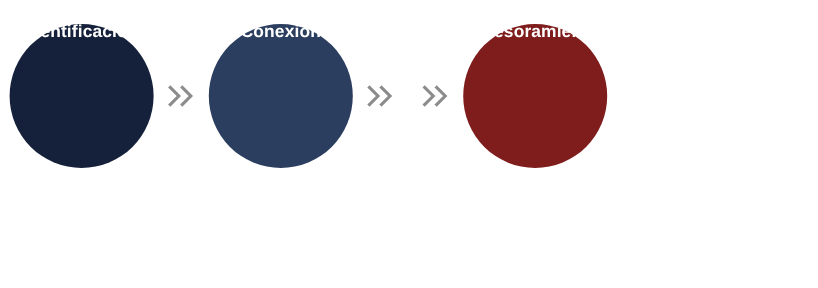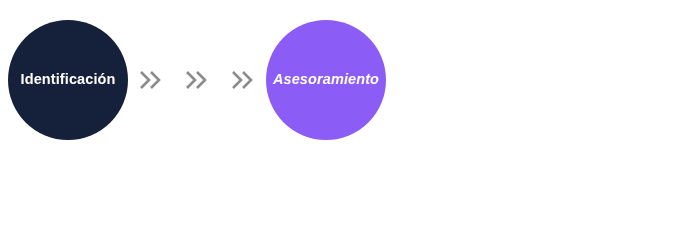--- a/index.html
+++ b/index.html
@@ -22,21 +22,20 @@
     align-items: center;
     justify-content: flex-start;
     background: #ffffff;
   }
   .stage {
     position: relative;
     width: 120px;
     height: 120px;
     border-radius: 50%;
     display: flex;
-    align-items: center;
     justify-content: center;
     flex: 0 0 auto;
   }
   .stage-label {
     color: #ffffff;
     font-family: "Liberation Sans", sans-serif;
     font-size: 14.5px;
     font-weight: bold;
     letter-spacing: 0.1px;
     white-space: nowrap;
@@ -74,37 +73,40 @@
 
   <div class="separator">
     <span>
       <svg width="30" height="24" viewBox="0 0 30 24" aria-hidden="true">
         <path class="chev-path" d="M5 4 L13 12 L5 20" style="stroke: rgb(140, 140, 140);"></path>
         <path class="chev-path" d="M15 4 L23 12 L15 20" style="stroke: rgb(140, 140, 140);"></path>
       </svg>
     </span>
   </div>
 
+  <div class="stage stage-2" style="background-color: rgb(44, 62, 95);">
+    <span class="stage-label" style="color: rgb(255, 255, 255);">Conexión</span>
+  </div>
 
   <div class="separator">
     <span>
       <svg width="30" height="24" viewBox="0 0 30 24" aria-hidden="true">
         <path class="chev-path" d="M5 4 L13 12 L5 20" style="stroke: rgb(140, 140, 140);"></path>
         <path class="chev-path" d="M15 4 L23 12 L15 20" style="stroke: rgb(140, 140, 140);"></path>
       </svg>
     </span>
   </div>
 
 
   <div class="separator">
     <span>
       <svg width="30" height="24" viewBox="0 0 30 24" aria-hidden="true">
         <path class="chev-path" d="M5 4 L13 12 L5 20" style="stroke: rgb(140, 140, 140);"></path>
         <path class="chev-path" d="M15 4 L23 12 L15 20" style="stroke: rgb(140, 140, 140);"></path>
       </svg>
     </span>
   </div>
 
-  <div class="stage stage-4" style="background-color: #8b5cf6; font-style: italic;">
+  <div class="stage stage-4" style="background-color: #7f1d1d;">
     <span class="stage-label" style="color: rgb(255, 255, 255);">Asesoramiento</span>
   </div>
 
 </div>
 
 </body></html>

